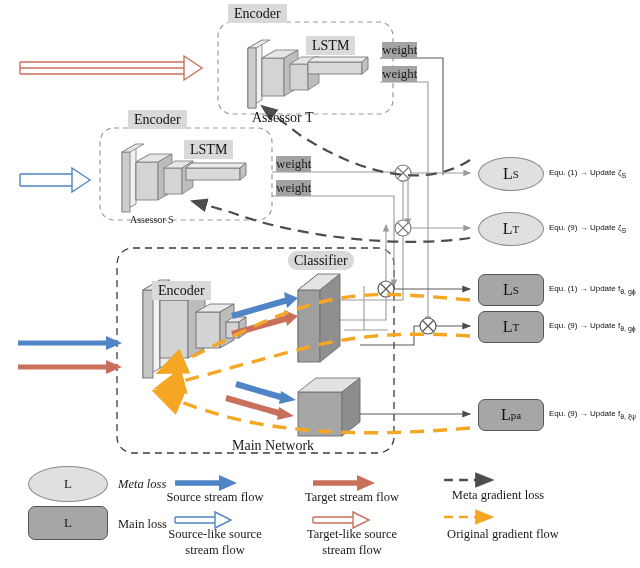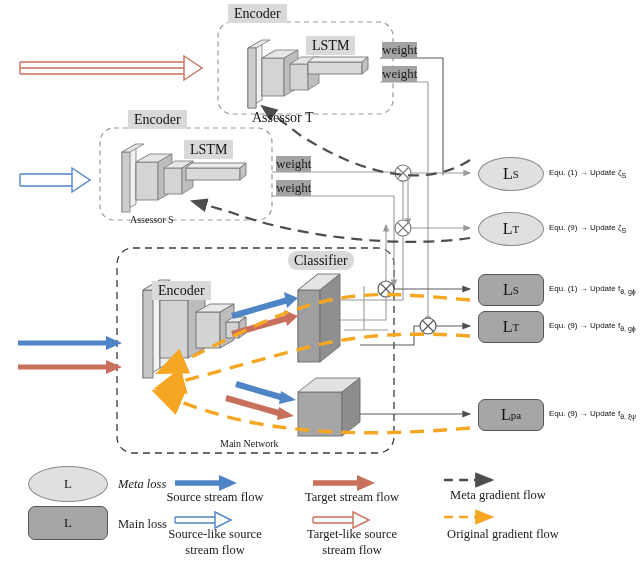--- a/index.html
+++ b/index.html
@@ -275,21 +275,21 @@
   <div class="lbl" style="left:228px;top:4px;">Encoder</div>
   <div class="lbl" style="left:306px;top:36px;">LSTM</div>
   <div class="plain" style="left:252px;top:110px;font-size:14px;">Assessor T</div>
 
   <div class="lbl" style="left:128px;top:110px;">Encoder</div>
   <div class="lbl" style="left:184px;top:140px;">LSTM</div>
   <div class="plain" style="left:130px;top:214px;font-size:10px;">Assessor S</div>
 
   <div class="lbl" style="left:152px;top:281px;">Encoder</div>
   <div class="lbl" style="left:288px;top:251px;border-radius:9px;">Classifier</div>
-  <div class="plain" style="left:220px;top:438px;font-size:10px;">Main Network</div>
+  <div class="plain" style="left:232px;top:438px;font-size:14px;">Main Network</div>
 
   <div class="wt" style="left:382px;top:42px;">weight</div>
   <div class="wt" style="left:382px;top:66px;">weight</div>
   <div class="wt" style="left:276px;top:156px;">weight</div>
   <div class="wt" style="left:276px;top:180px;">weight</div>
 
   <div class="lossE" style="left:478px;top:157px;width:64px;height:32px;">
     <span>L</span>
       <sub>S</sub>
   </div>
@@ -354,17 +354,17 @@
   <div class="legtxt" style="left:155px;top:490px;width:120px;">Source stream flow</div>
 
   <div class="legtxt" style="left:155px;top:527px;width:120px;">Source-like source</div>
   <div class="legtxt" style="left:155px;top:543px;width:120px;">stream flow</div>
 
   <div class="legtxt" style="left:292px;top:527px;width:120px;">Target-like source</div>
 
   <div class="legtxt" style="left:292px;top:490px;width:120px;">Target stream flow</div>
   <div class="legtxt" style="left:292px;top:543px;width:120px;">stream flow</div>
 
-  <div class="legtxt" style="left:428px;top:488px;width:140px;">Meta gradient flow</div>
+  <div class="legtxt" style="left:428px;top:488px;width:140px;">Meta gradient loss</div>
 
   <div class="legtxt" style="left:428px;top:527px;width:150px;">Original gradient flow</div>
 
 </div>
 
 </body></html>

